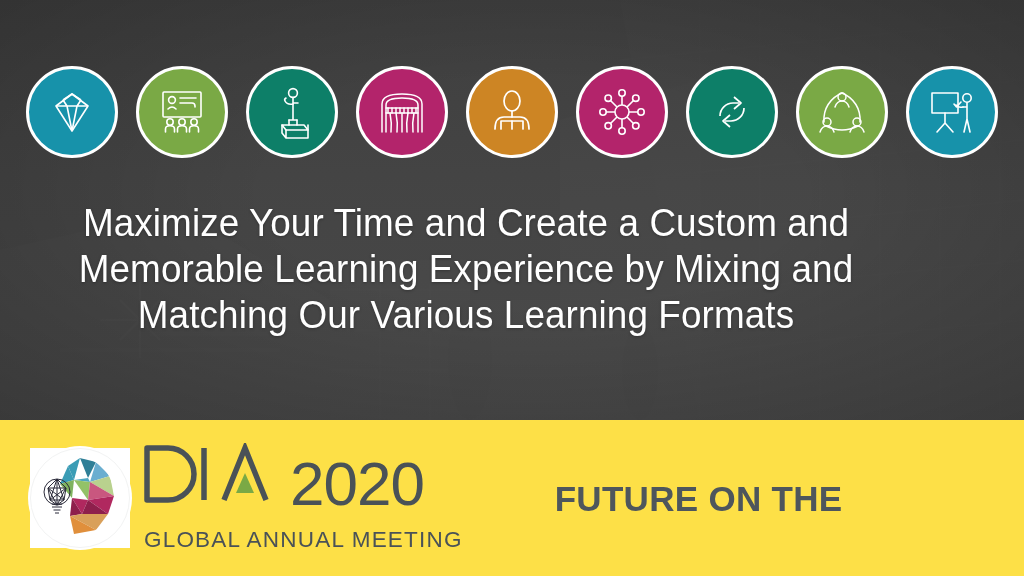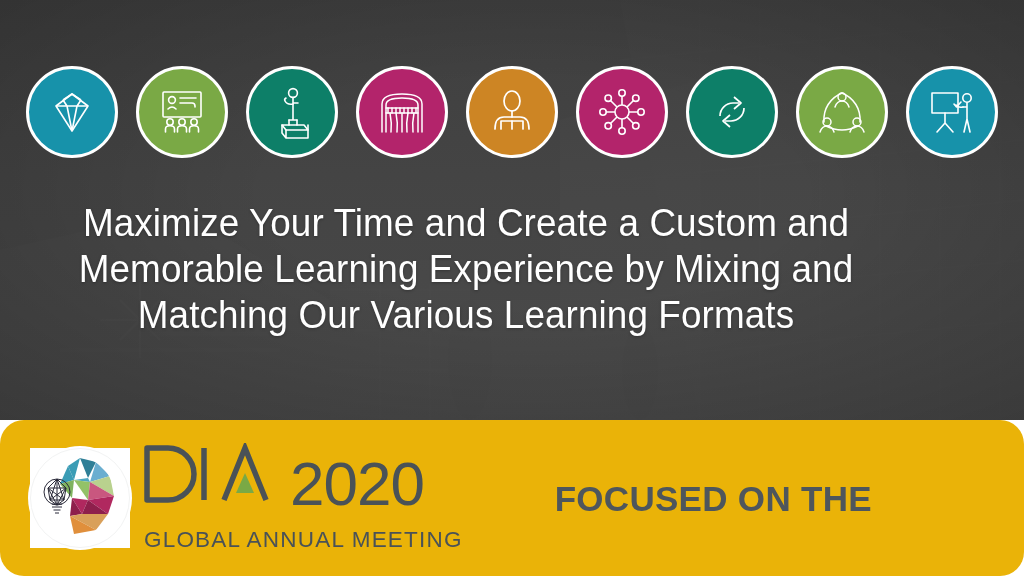--- a/index.html
+++ b/index.html
@@ -78,24 +78,23 @@
     text-shadow:0 1px 3px rgba(0,0,0,.28);
   }
   .headline .ln{ display:block; transform:scaleX(.97); }
 
   
   .footer{
     position:absolute;
     left:0; top:420px;
     width:1024px;
     height:156px;
-    background:#eab308;
+    background:#fde047;
     display:flex;
     align-items:center;
-    border-radius:24px;
   }
   .brand{
     display:flex;
     align-items:center;
     margin-left:28px;
   }
   .brand-mark{
     width:104px; height:104px;
     border-radius:50%;
     background:#ffffff;
@@ -355,17 +354,17 @@
               <polygon points="103,30 112,50 94,50" fill="#7aa945"></polygon>
             </svg>
           </span>
           <span>2020</span>
         </div>
         <div class="brand-sub">GLOBAL ANNUAL MEETING</div>
       </div>
     </div>
 
     <div class="tagline">
-      <span class="ln">FOCUSED ON THE</span>
+      <span class="ln">FUTURE ON THE</span>
     </div>
 
   </div>
 </div>
 
 </body></html>

